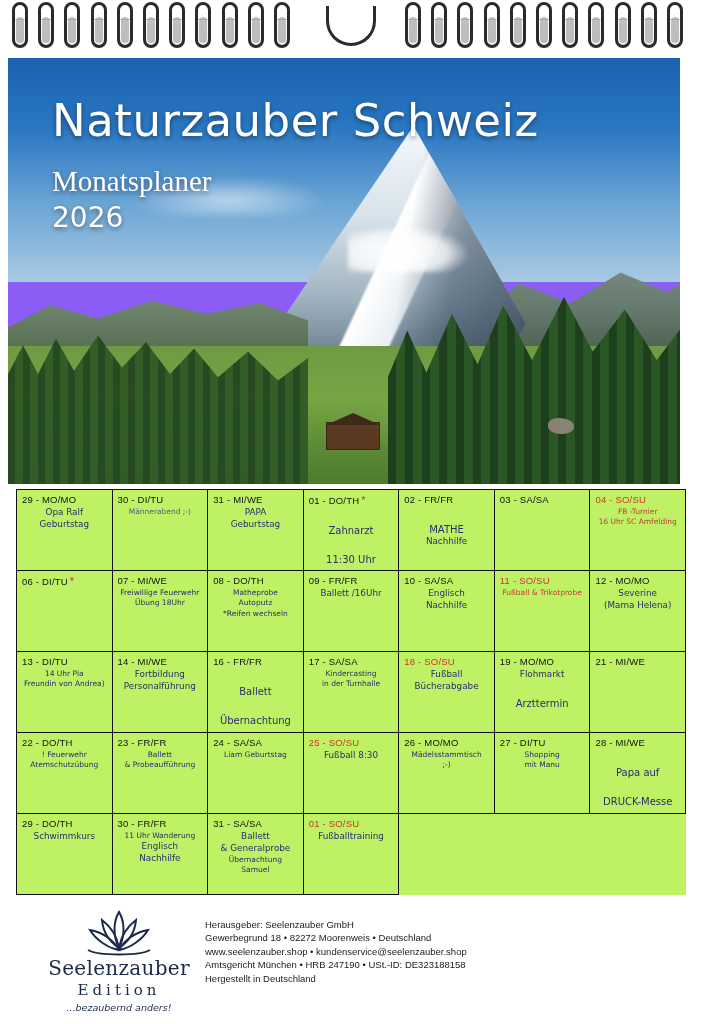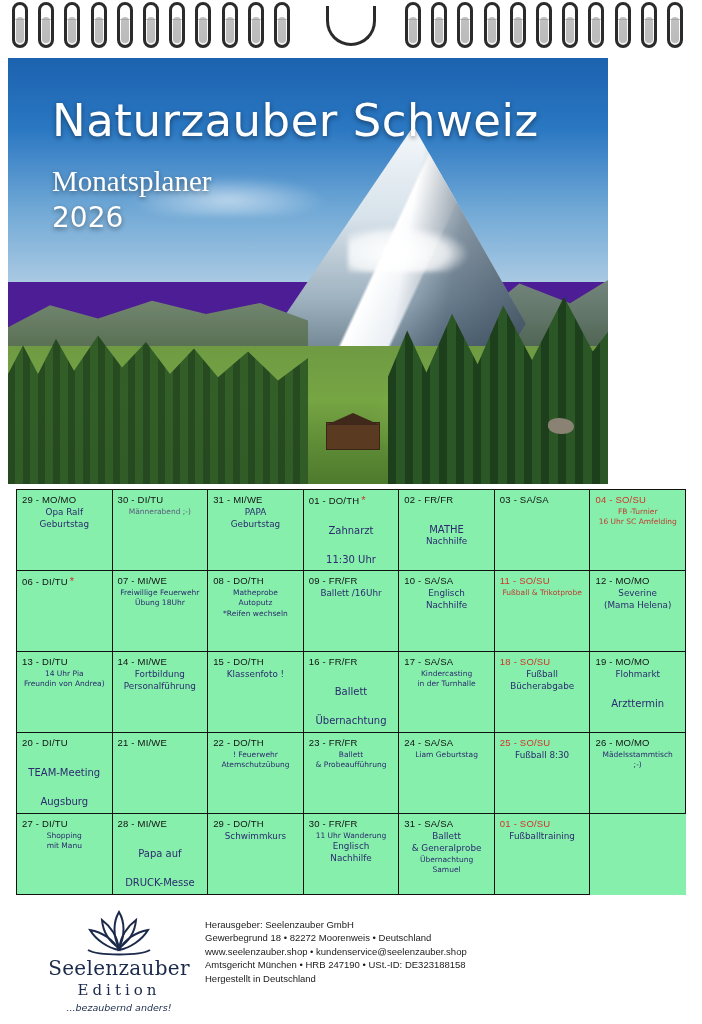--- a/index.html
+++ b/index.html
@@ -32,23 +32,23 @@
   }
   .hanger-hole{
     position:absolute;left:326px;top:6px;width:50px;height:40px;
     background:#ffffff;border:3px solid #2b2b2b;
     border-radius:0 0 26px 26px;border-top:none;
     box-sizing:border-box;z-index:46;
   }
 
   
   .photo{
-    position:absolute;left:8px;top:26px;width:600px;height:458px;
+    position:absolute;left:8px;top:26px;width:672px;height:458px;
     overflow:hidden;z-index:10;
-    background:#4c1d95;
+    background:#8b5cf6;
   }
   .sky{
     position:absolute;left:0;top:0;width:100%;height:56%;
     background:linear-gradient(to bottom,#1558a6 0%,#2a77c2 40%,#71a9d6 72%,#a9c9e2 100%);
   }
   .cloud1{
     position:absolute;left:340px;top:200px;width:120px;height:46px;
     background:radial-gradient(ellipse at 40% 60%,#ffffff 0%,rgba(255,255,255,.75) 50%,rgba(255,255,255,0) 72%);
     filter:blur(2px);
   }
@@ -132,21 +132,21 @@
   }
 
   
   .grid{
     position:absolute;left:16px;top:489px;width:670px;height:406px;
     border-top:1px solid #111;border-left:1px solid #111;
     box-sizing:border-box;z-index:15;
     display:grid;
     grid-template-columns:repeat(7,1fr);
     grid-template-rows:repeat(5,1fr);
-    background:#86efac;
+    background:#bef264;
   }
   .cell{
     border-right:1px solid #111;border-bottom:1px solid #111;
     box-sizing:border-box;padding:4px 5px 2px 5px;
     position:relative;overflow:hidden;
   }
   .cell .dayhead{
     font-size:9.5px;color:#111;letter-spacing:.2px;
     font-family:"Liberation Sans", sans-serif;
   }
@@ -340,26 +340,20 @@
       </div>
     </div>
     <div class="cell">
       <div class="dayhead">14 - MI/WE</div>
       <div class="notes">
         <div class="note n-md">Fortbildung</div>
         <div class="note n-md">Personalführung</div>
       </div>
     </div>
     <div class="cell">
-      <div class="dayhead">15 - DO/TH</div>
-      <div class="notes">
-        <div class="note n-md">Klassenfoto !</div>
-      </div>
-    </div>
-    <div class="cell">
       <div class="dayhead">16 - FR/FR</div>
       <div class="notes">
         <div class="note n-lg">Ballett</div>
         <div class="note n-lg">Übernachtung</div>
         <div class="note n-lg">bei MIA</div>
       </div>
     </div>
     <div class="cell">
       <div class="dayhead">17 - SA/SA</div>
       <div class="notes">
@@ -372,27 +366,20 @@
       <div class="notes">
         <div class="note n-md">Fußball</div>
         <div class="note n-md">Bücherabgabe</div>
       </div>
     </div>
     <div class="cell">
       <div class="dayhead">19 - MO/MO</div>
       <div class="notes">
         <div class="note n-md">Flohmarkt</div>
         <div class="note n-lg">Arzttermin</div>
-      </div>
-    </div>
-    <div class="cell">
-      <div class="dayhead">20 - DI/TU</div>
-      <div class="notes">
-        <div class="note n-lg">TEAM-Meeting</div>
-        <div class="note n-lg">Augsburg</div>
       </div>
     </div>
     <div class="cell">
       <div class="dayhead">21 - MI/WE</div>
       <div class="notes"></div>
     </div>
     <div class="cell">
       <div class="dayhead">22 - DO/TH</div>
       <div class="notes">
         <div class="note n-sm">! Feuerwehr</div>

